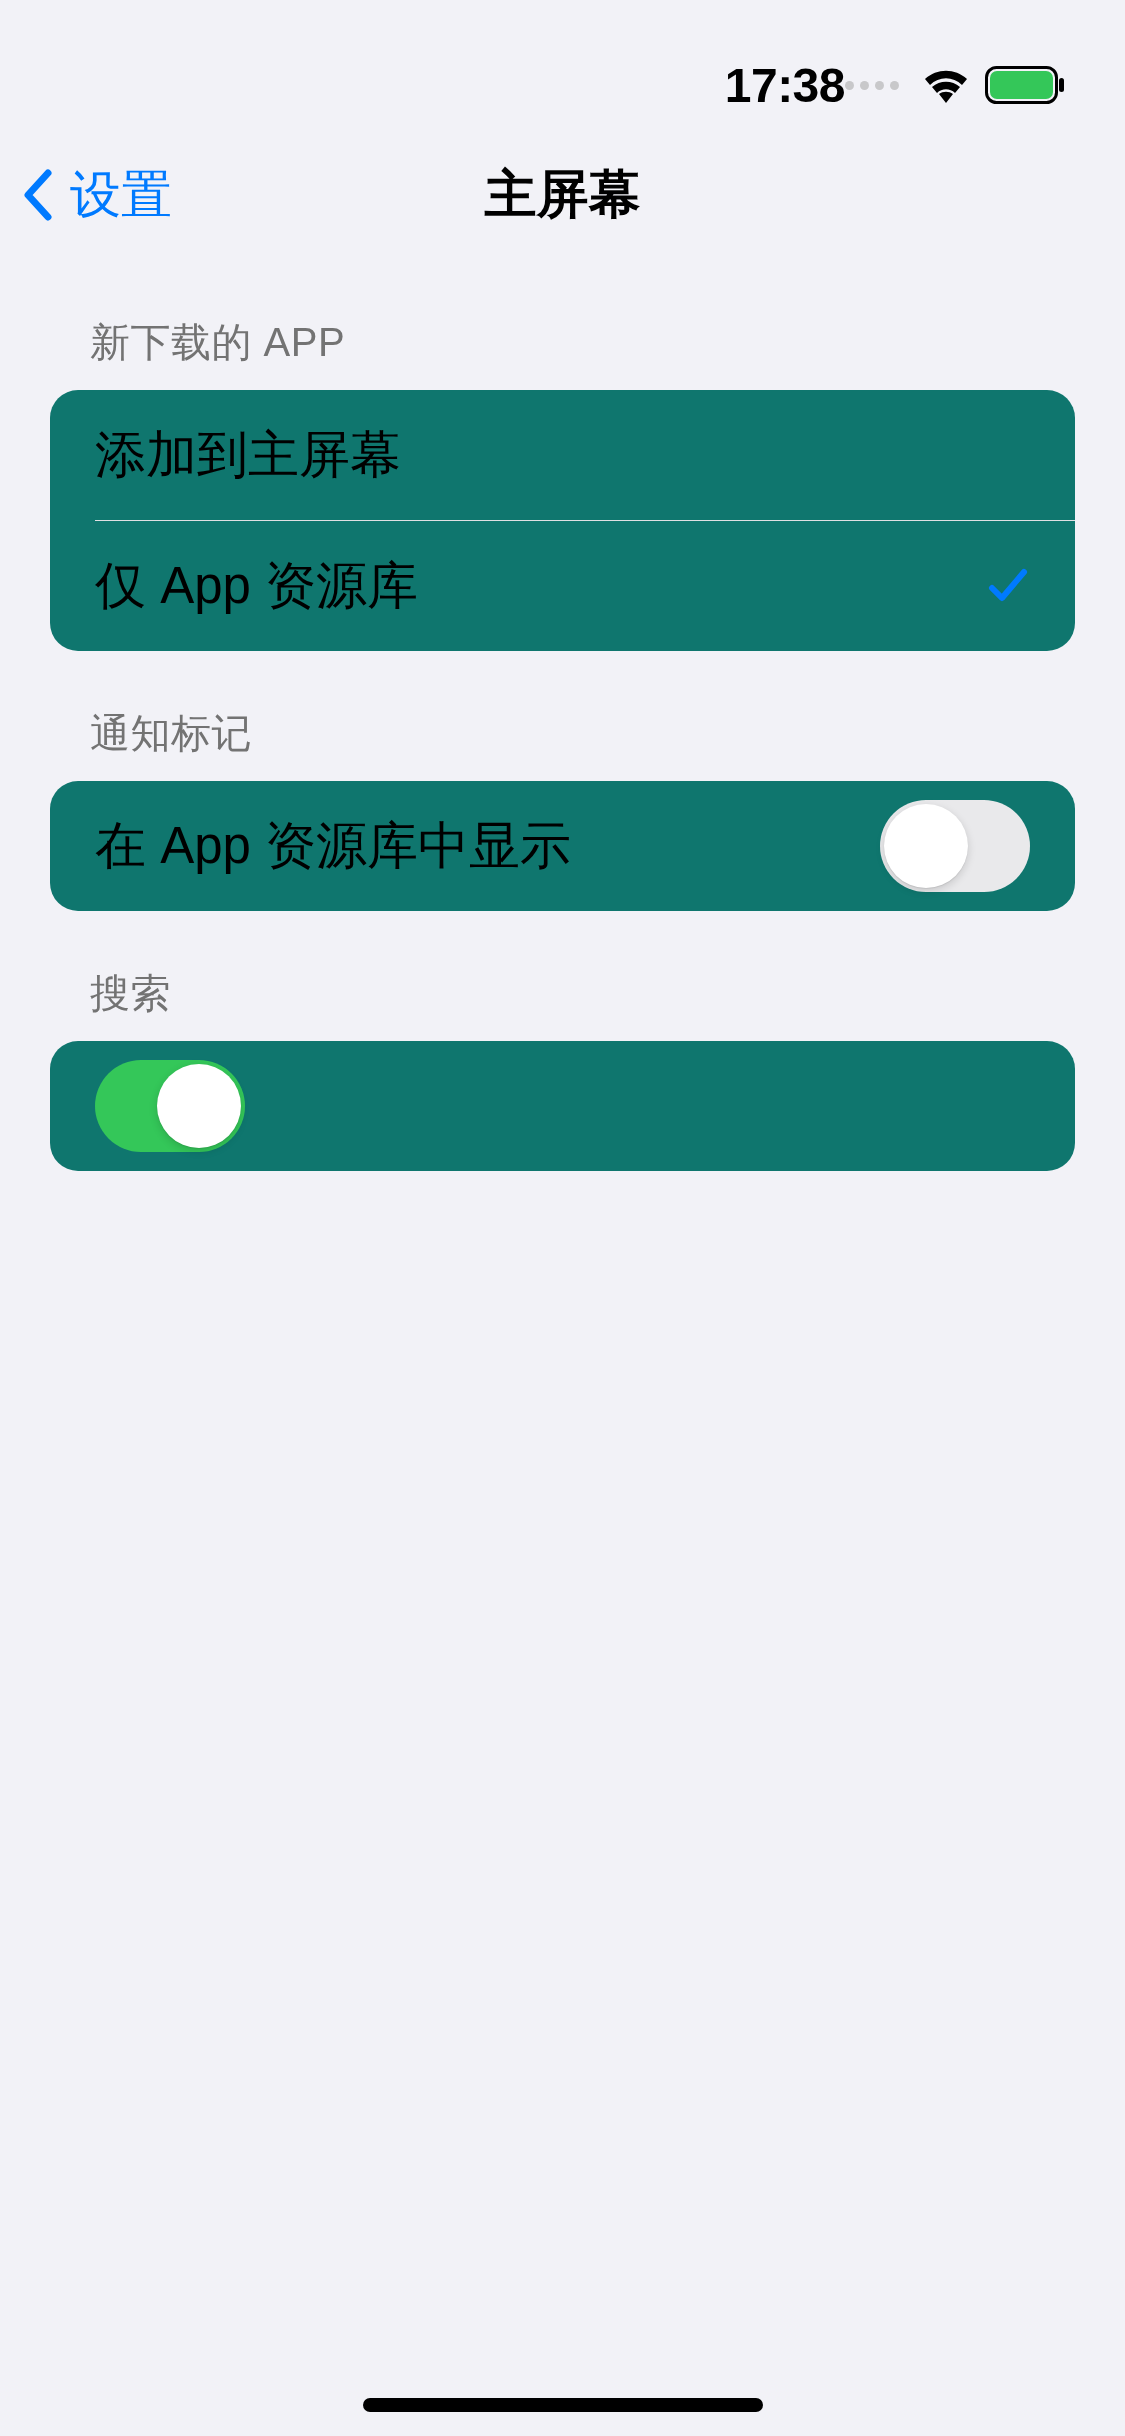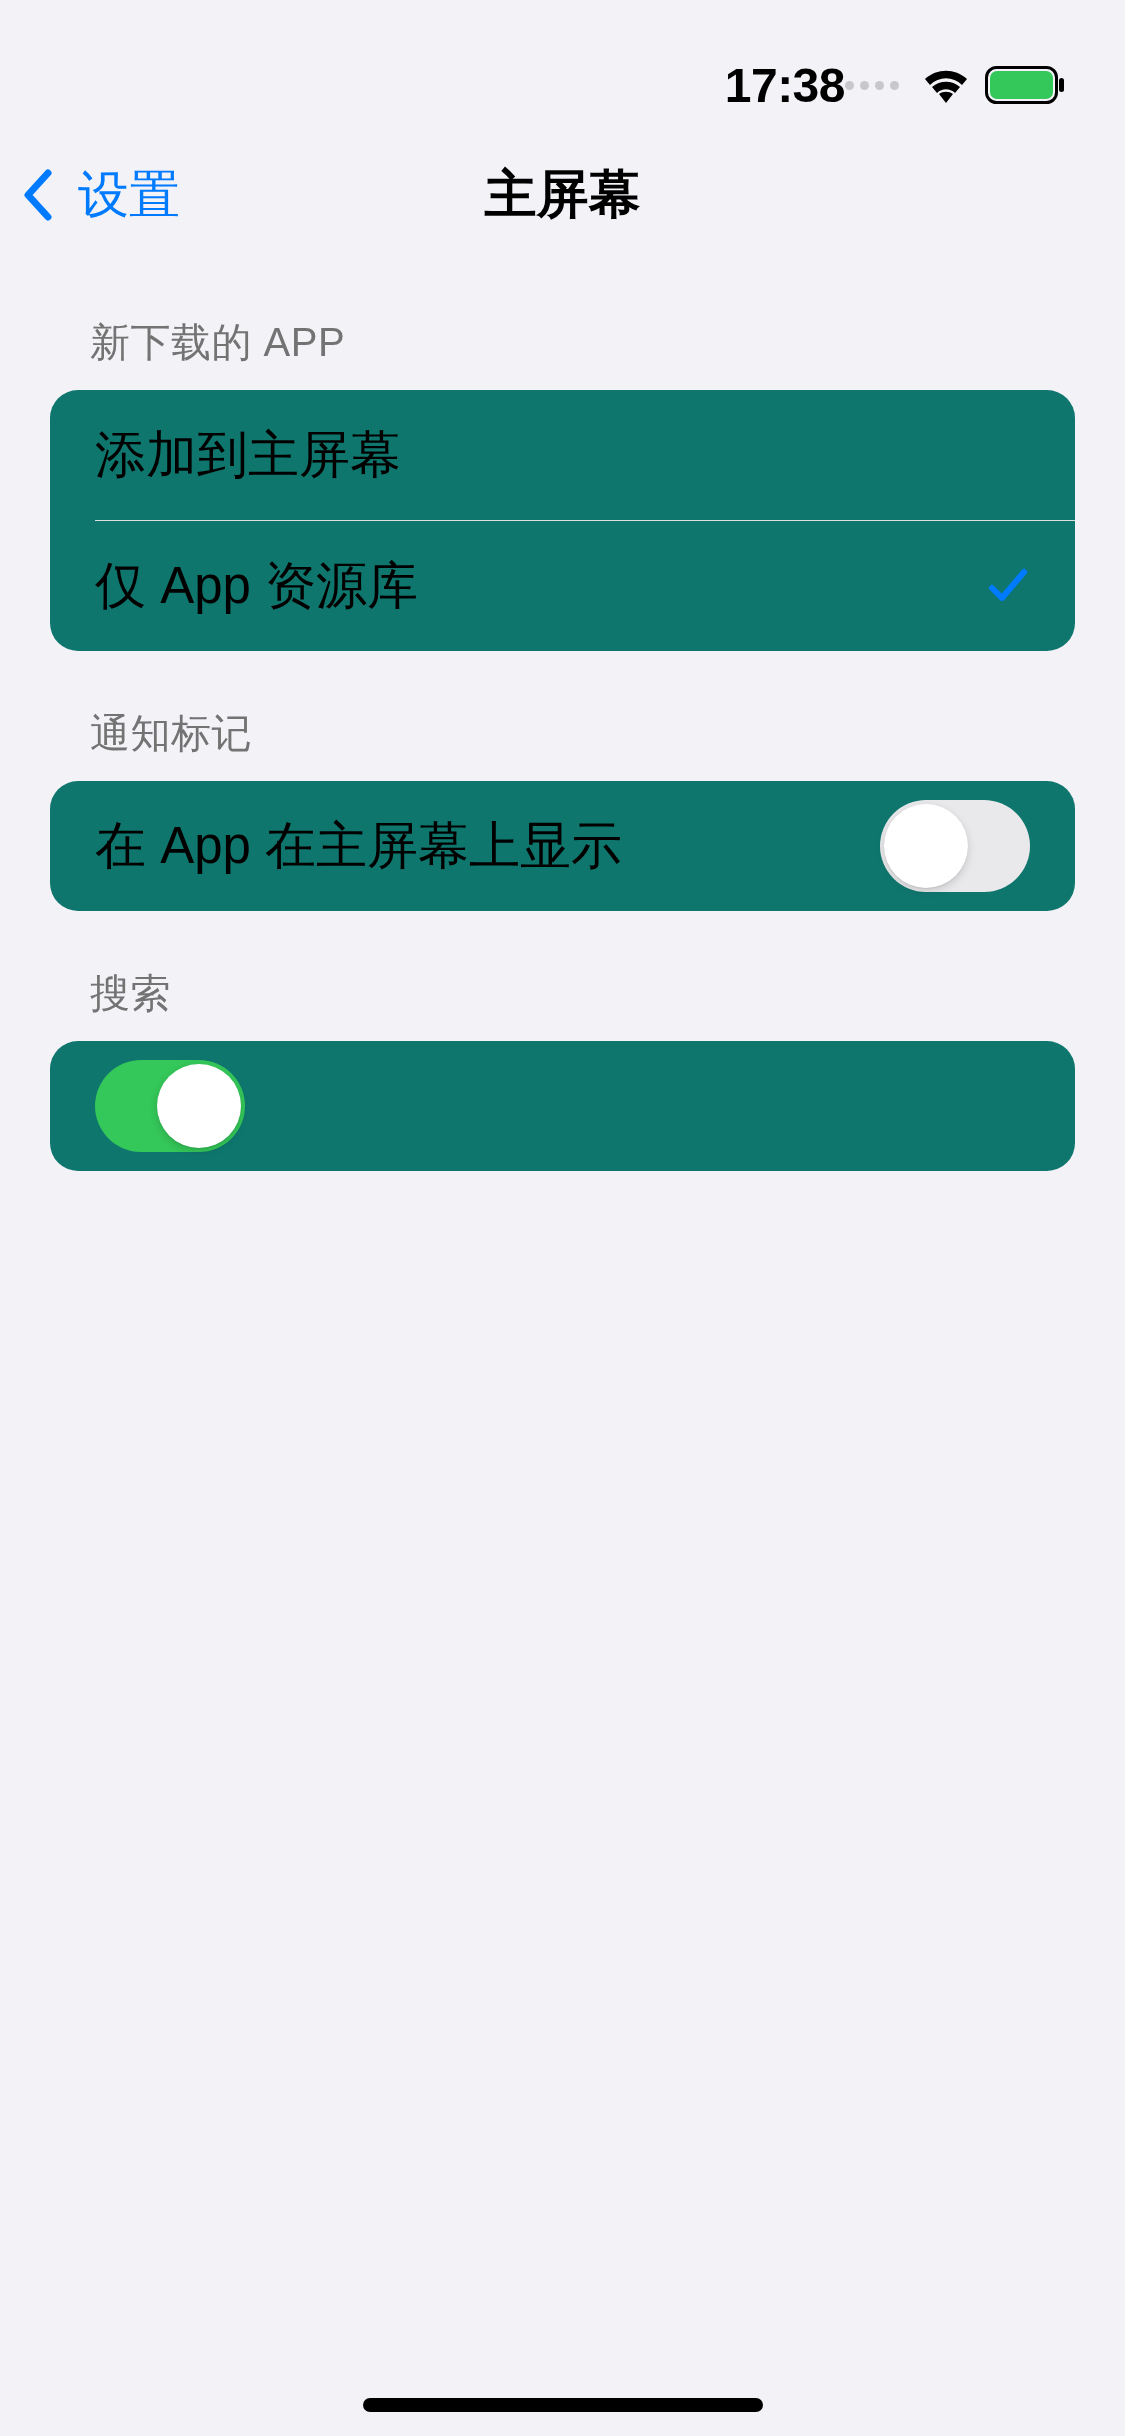--- a/index.html
+++ b/index.html
@@ -57,21 +57,21 @@
     .nav-bar {
       height: 130px;
       display: flex;
       align-items: center;
       position: relative;
       padding: 0 20px;
     }
     .back-button {
       display: flex;
       align-items: center;
-      gap: 22px;
+      gap: 14px;
       color: #007aff;
       font-size: 51px;
       font-weight: 400;
       cursor: pointer;
     }
     .back-chevron {
       width: 36px;
       height: 52px;
     }
     .nav-title {
@@ -203,21 +203,21 @@
       <span class="row-label">仅 App 资源库</span>
       <svg class="check-icon" viewBox="0 0 44 44">
         <polyline points="6,24 16,34 38,8" fill="none" stroke="#007aff" stroke-width="6" stroke-linecap="round" stroke-linejoin="round"></polyline>
       </svg>
     </div>
   </div>
 
   <div class="section-header">通知标记</div>
   <div class="section-group">
     <div class="row">
-      <span class="row-label">在 App 在主屏幕上显示</span>
+      <span class="row-label">在 App 资源库中显示</span>
       <div class="switch switch-off">
         <div class="switch-knob"></div>
       </div>
     </div>
   </div>
 
   <div class="section-header">搜索</div>
   <div class="section-group">
     <div class="row">
       <div class="switch switch-on">

